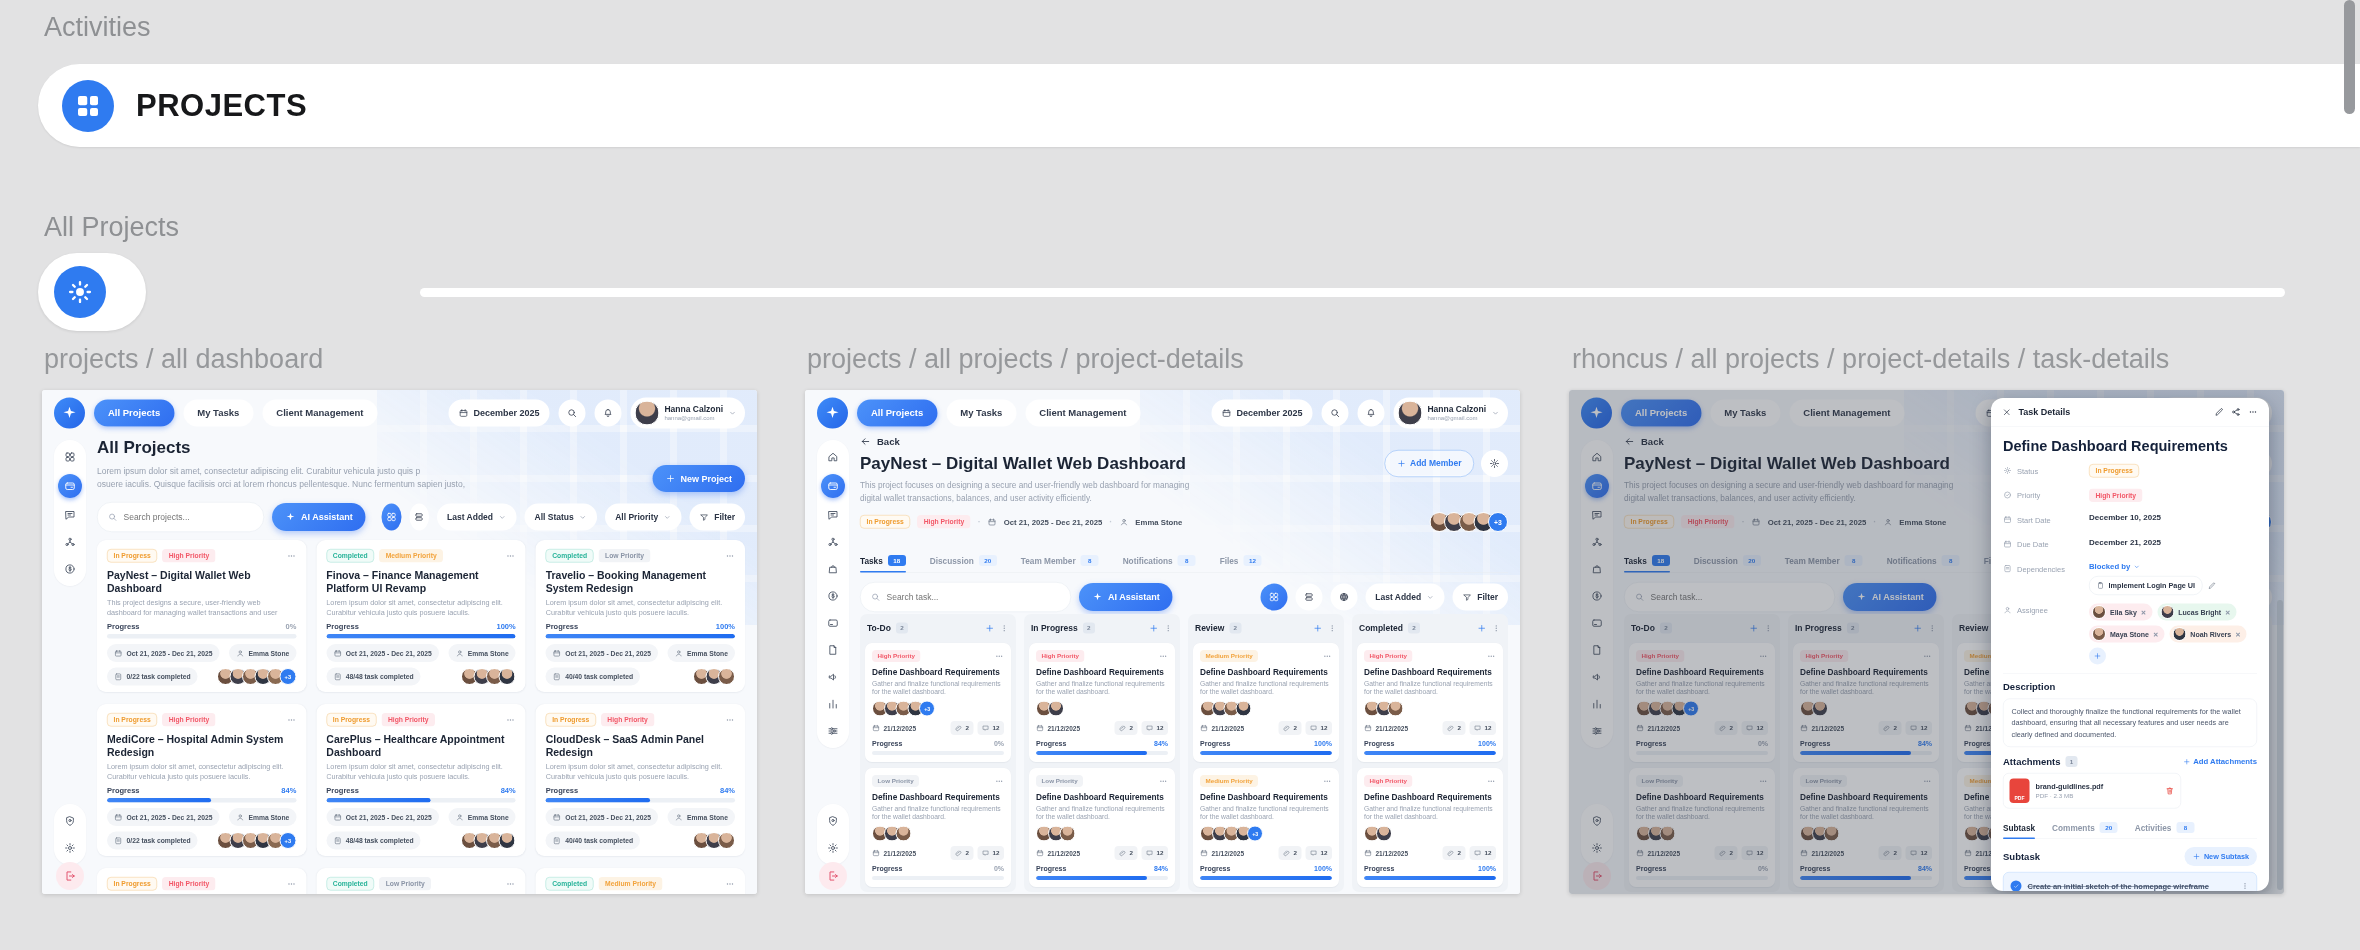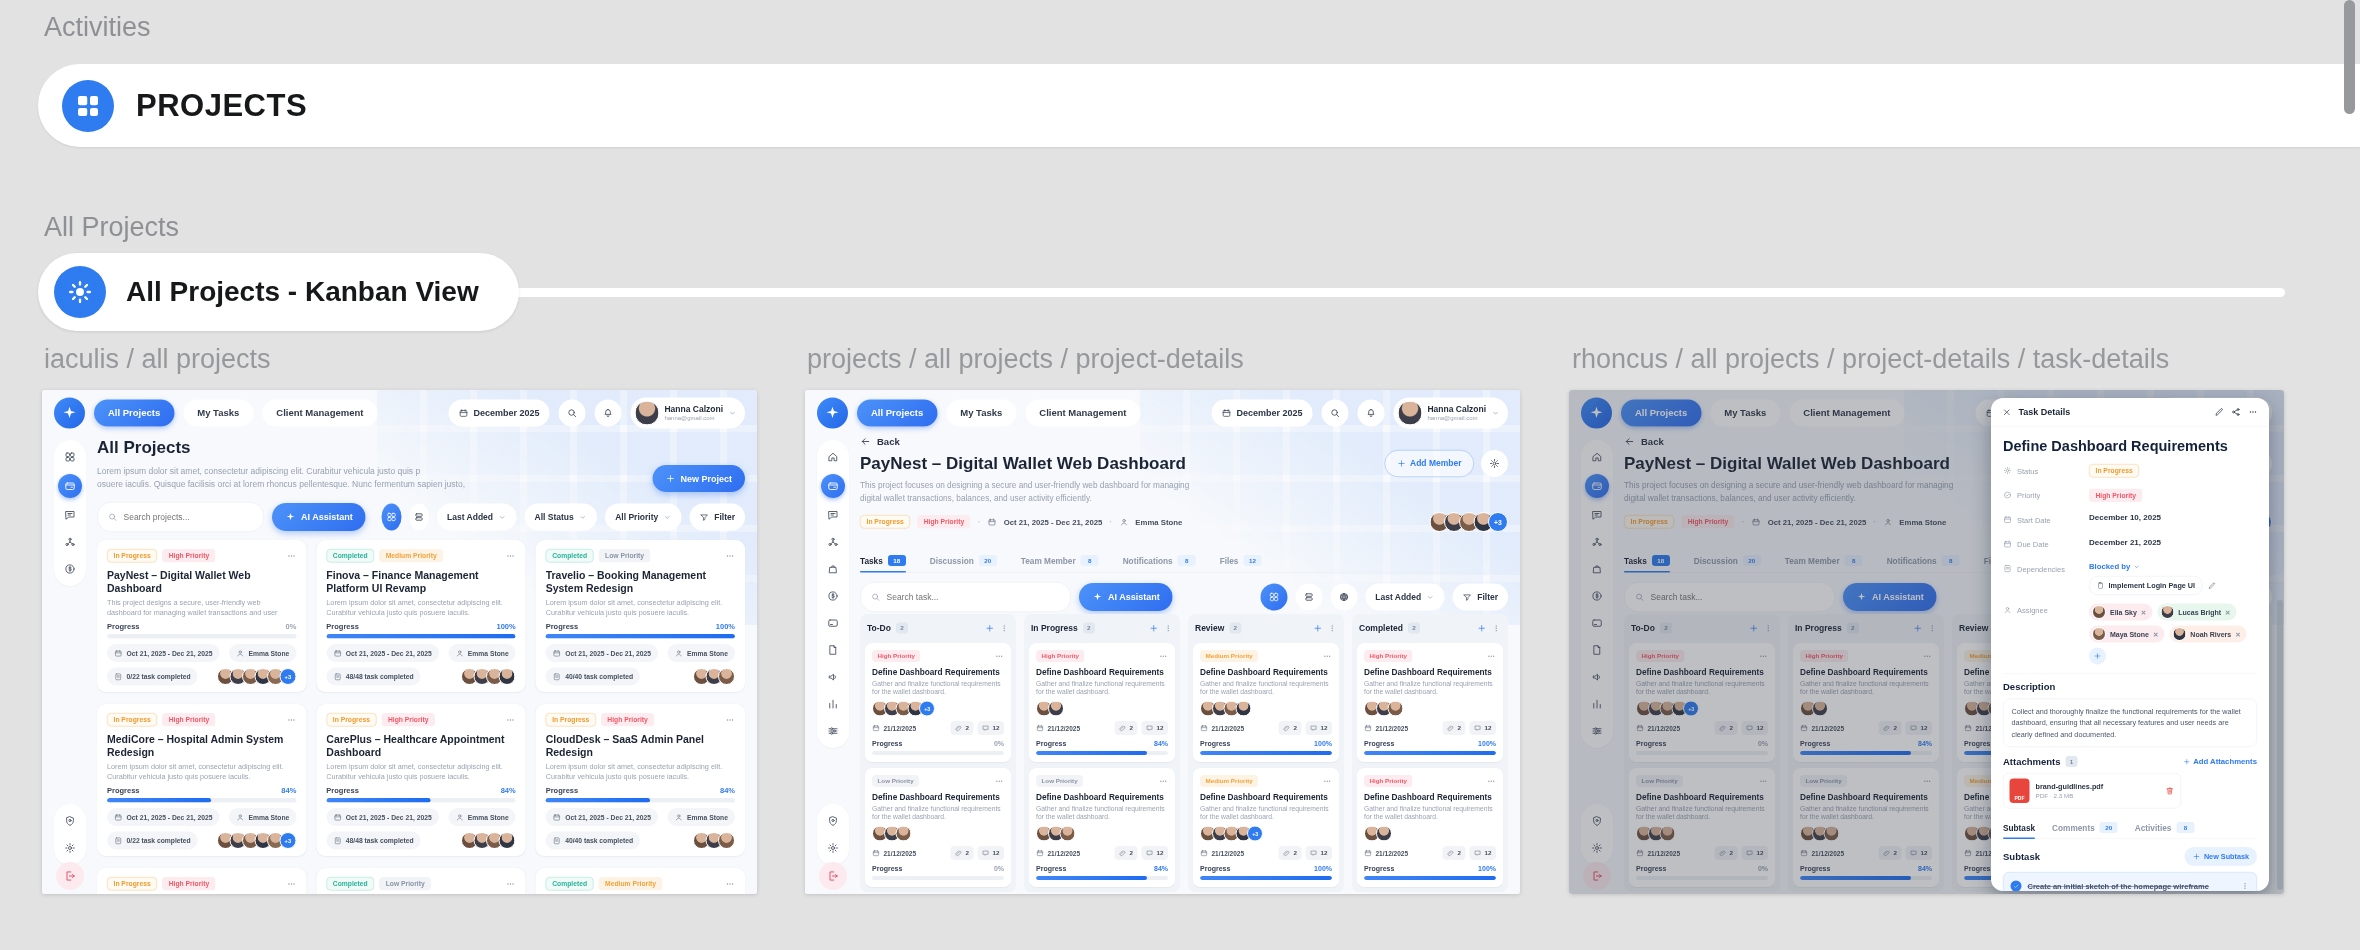--- a/index.html
+++ b/index.html
@@ -183,24 +183,23 @@
 <div class="abs allprojects-label">All Projects</div>
 <div class="abs connector-line"></div>
 
 <div class="abs kanban-pill">
   <span class="pill-logo">
     <svg width="28" height="28" viewBox="0 0 24 24" fill="none" stroke="#fff" stroke-width="2" stroke-linecap="round">
         <circle cx="12" cy="12" r="3.4" fill="#fff" stroke="none"></circle>
         <path d="M12 3.5v2M12 18.5v2M3.5 12h2M18.5 12h2M6 6l1.5 1.5M16.5 16.5L18 18M18 6l-1.5 1.5M7.5 16.5L6 18"></path>
       </svg>
   </span>
-  <span class="pill-title">All Projects - Kanban View</span>
 </div>
 
-<div class="abs bc bc1">iaculis / all projects</div>
+<div class="abs bc bc1">projects / all dashboard</div>
 <div class="abs bc bc2">projects / all projects / project-details</div>
 <div class="abs bc bc3">rhoncus / all projects / project-details / task-details</div>
 
 <div class="abs frame f1">
     <div class="inner" id="frame1">
       <div class="tiles"></div>
       <div class="app-nav">
         <span class="app-logo">
           <span class="ic" style="color: rgb(255, 255, 255);">
             <svg width="34" height="34" viewBox="0 0 24 24" fill="none" stroke="currentColor" stroke-width="1.8" stroke-linecap="round" stroke-linejoin="round">

